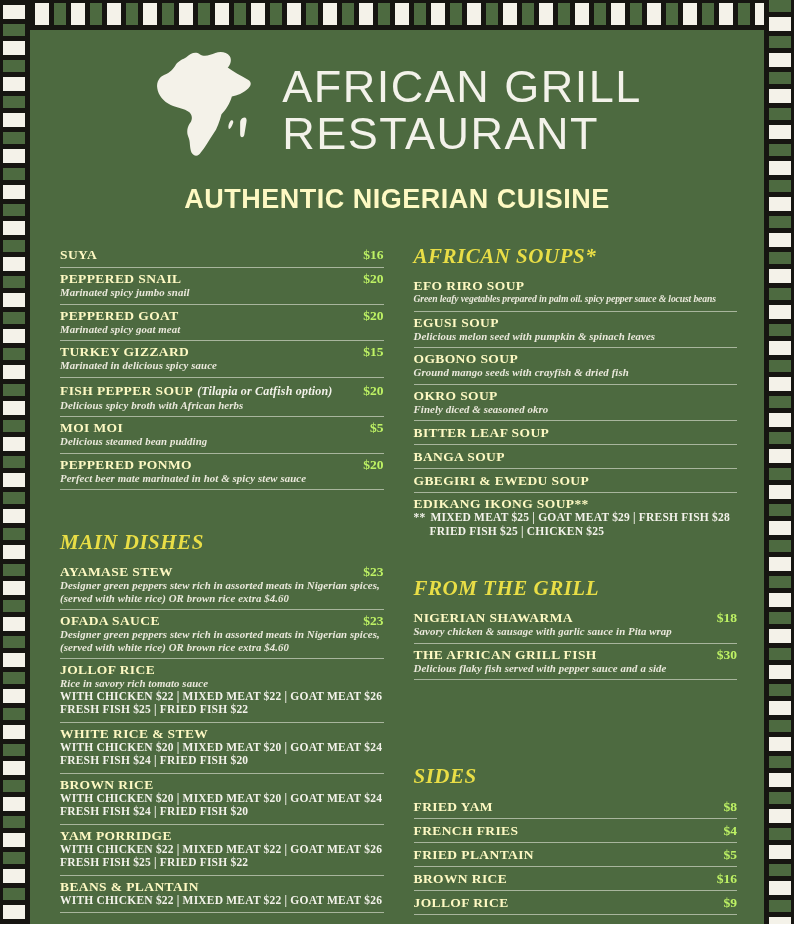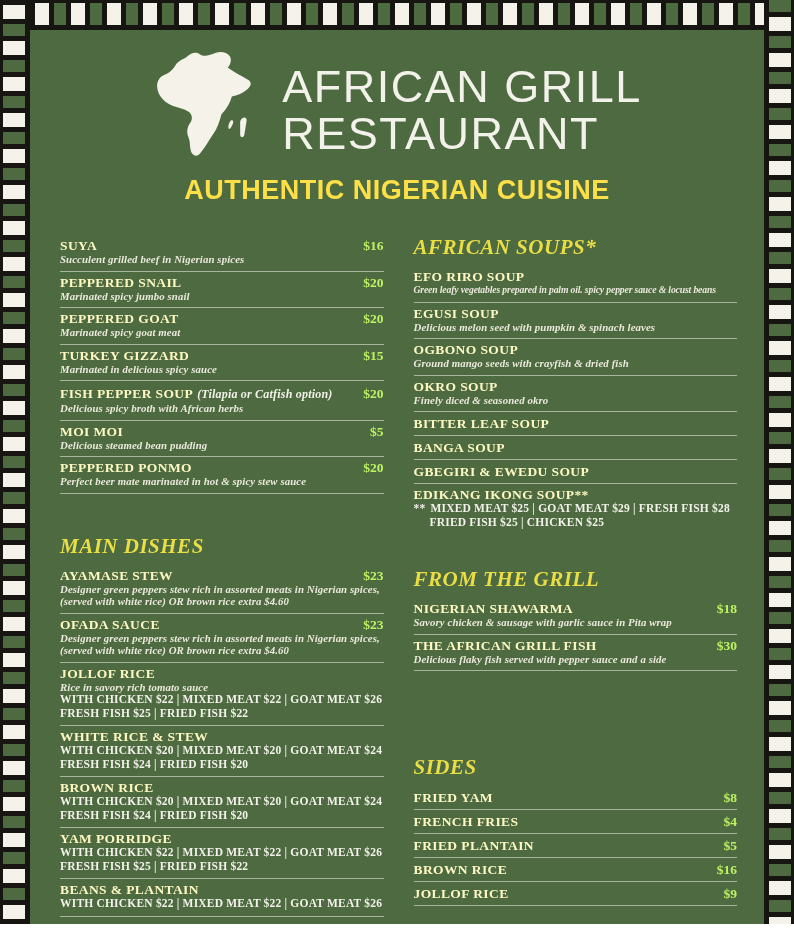--- a/index.html
+++ b/index.html
@@ -35,21 +35,21 @@
   }
   
   .content{position:absolute;top:30px;left:30px;right:30px;bottom:0;}
   .brand{display:flex;justify-content:center;align-items:center;gap:20px;margin-top:20px;}
   .brand-logo{flex:0 0 auto;}
   .brand-title{
     color:#f3f2ea;font-family:"Liberation Sans",sans-serif;
     font-size:45px;line-height:47px;letter-spacing:1.5px;font-weight:400;text-align:left;
   }
   .subtitle{
-    margin-top:5px;text-align:center;color:#fde047;
+    margin-top:14px;text-align:center;color:#fef9c3;
     font-family:"Liberation Sans",sans-serif;font-weight:700;
     font-size:27px;letter-spacing:0.5px;
   }
   .cols{display:flex;gap:30px;margin-top:29px;padding:0 27px 0 30px;}
   .col{flex:1;min-width:0;}
   .sec-title{
     color:#e9de46;font-style:italic;font-weight:700;
     font-size:21px;line-height:24px;letter-spacing:0.5px;margin-bottom:7px;
   }
   .sec{margin:0;}
@@ -100,21 +100,20 @@
 
       <div class="col">
 
         <div class="sec">
 
           <div class="item">
             <div class="row1">
                 <span class="iname">SUYA</span>
                 <span class="price">$16</span>
               </div>
-            <div class="desc">Succulent grilled beef in Nigerian spices</div>
           </div>
           <div class="item">
             <div class="row1">
                 <span class="iname">PEPPERED SNAIL</span>
                 <span class="price">$20</span>
               </div>
             <div class="desc">Marinated spicy jumbo snail</div>
           </div>
           <div class="item">
             <div class="row1">

